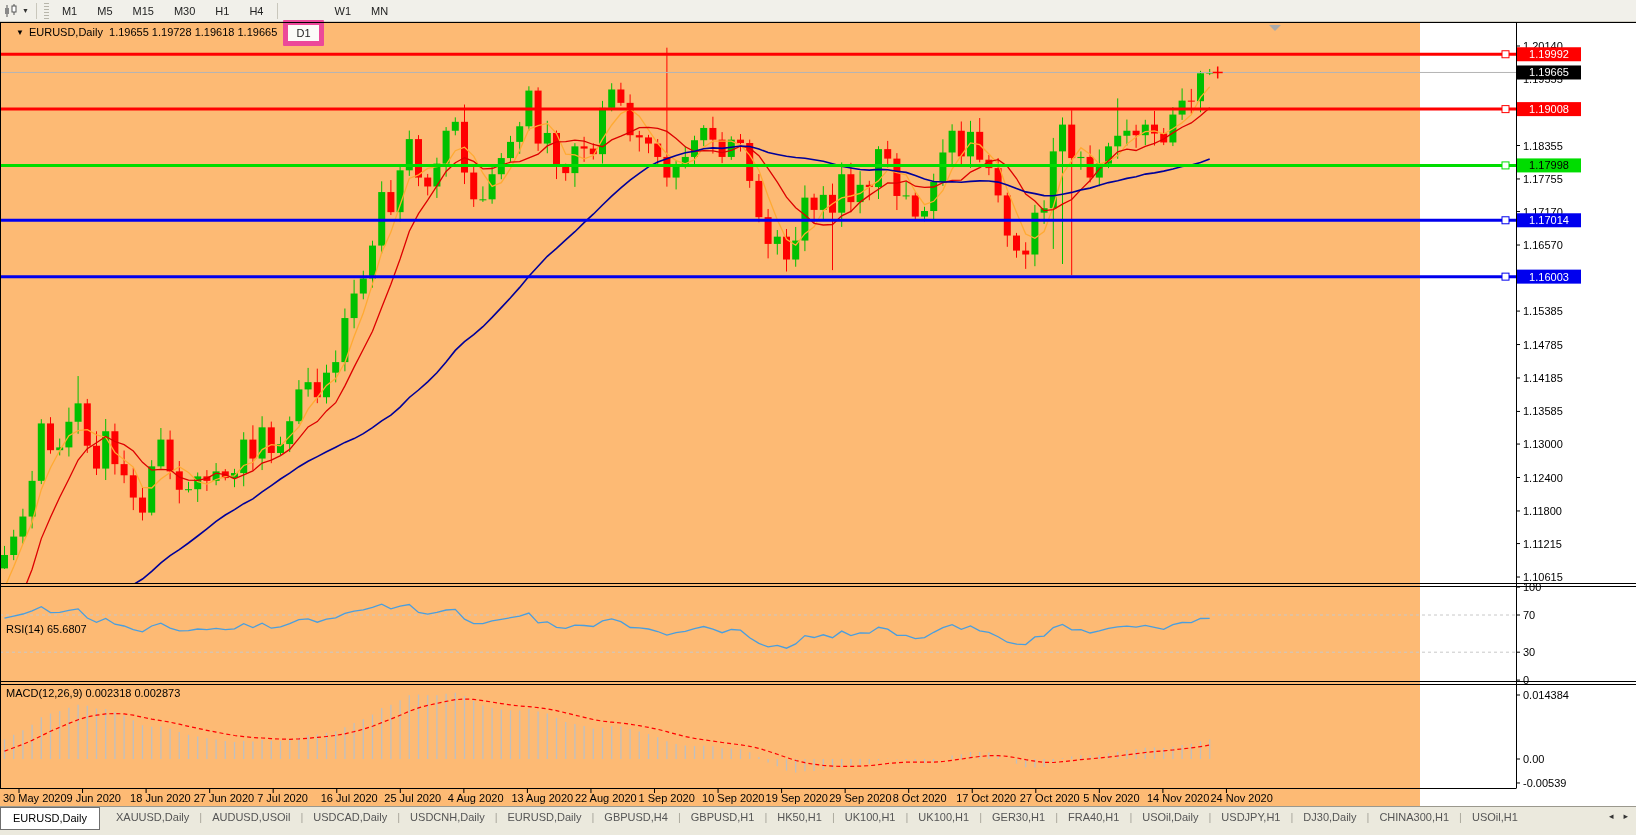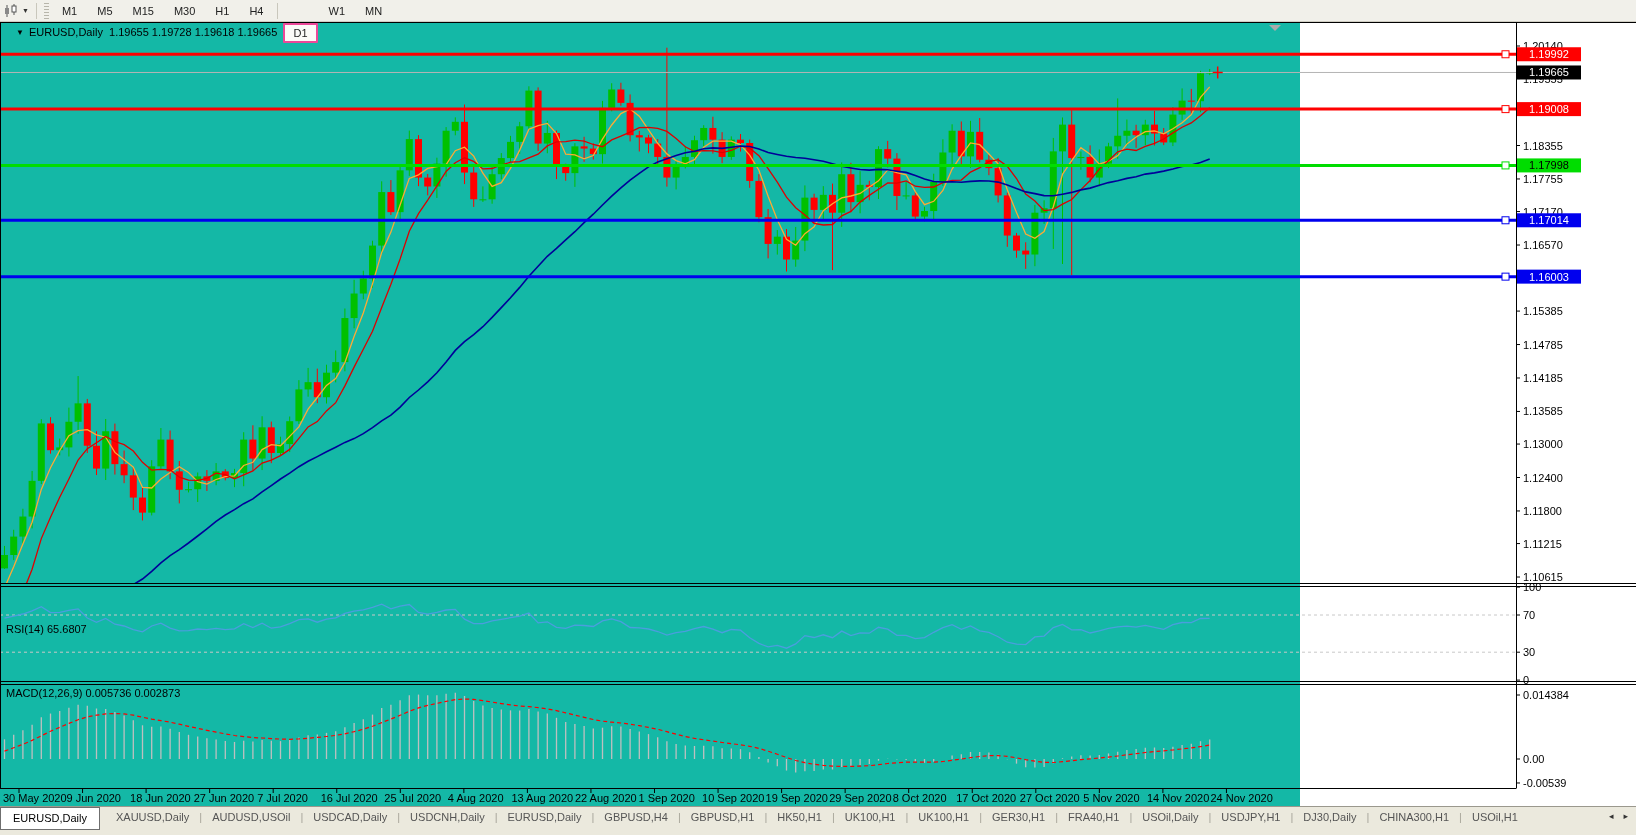--- a/index.html
+++ b/index.html
@@ -1,26 +1,26 @@
 <!DOCTYPE html>
 <html><head>
 <meta charset="utf-8">
 <style>
   html,body{margin:0;padding:0;background:#ffffff;width:1636px;height:835px;overflow:hidden;
     font-family:"Liberation Sans",sans-serif;-webkit-font-smoothing:antialiased;}
-  #app{position:relative;width:1300px;height:835px;background:#14b8a6;}
+  #app{position:relative;width:1420px;height:835px;background:#fdba74;}
   
   #toolbar{position:absolute;left:0;top:0;width:1636px;height:21px;background:#f1f0ea;
     border-bottom:1px solid #cfcdc2;display:flex;align-items:center;font-size:11px;color:#222;}
   .tb-sep{width:1px;height:16px;background:#c9c7bc;margin:0 4px;}
   .tb-grip{width:5px;height:16px;margin:0 3px;background:repeating-linear-gradient(#b7b5aa 0 1px,transparent 1px 3px);}
   .tb-icon{display:flex;align-items:center;padding:0 3px;height:19px;}
   .tb-caret{font-size:7px;color:#333;margin-left:3px;}
   .tfbtn{padding:2px 8px;margin:0 1px;border:1px solid transparent;border-radius:1px;cursor:default;color:#222;}
-  .tfbtn.active{background:#fbfbf8;border:2px solid #ec4899;margin-top:44px;}
+  .tfbtn.active{background:#fbfbf8;border:5px solid #ec4899;margin-top:44px;}
   
   .ovl{position:absolute;font-size:11px;color:#000;z-index:5;white-space:nowrap;}
   #chart-title{left:16px;top:26px;}
   #chart-title .caret{font-size:8px;margin-right:5px;position:relative;top:-1px;}
   #rsi-label{left:6px;top:623px;}
   #macd-label{left:6px;top:687px;}
   
   #tabbar{position:absolute;left:0;top:806px;width:1636px;height:29px;background:#ebe9dd;
     border-top:1px solid #9a988d;display:flex;align-items:flex-start;font-size:11px;color:#555;}
   .tab{padding:3px 10px 4px 10px;margin-top:1px;white-space:nowrap;cursor:default;}
@@ -628,21 +628,21 @@
       </g>
     </svg>
 
   <div class="ovl" id="chart-title">
     <span class="caret">▼</span><span>EURUSD,Daily</span>&nbsp;&nbsp;<span>1.19655</span>&nbsp;<span>1.19728</span>&nbsp;<span>1.19618</span>&nbsp;<span>1.19665</span>
   </div>
   <div class="ovl" id="rsi-label">
     <span>RSI(14)</span>&nbsp;<span>65.6807</span>
   </div>
   <div class="ovl" id="macd-label">
-    <span>MACD(12,26,9)</span>&nbsp;<span>0.005736</span>&nbsp;<span>0.002873</span>
+    <span>MACD(12,26,9)</span>&nbsp;<span>0.002318</span>&nbsp;<span>0.002873</span>
   </div>
 
   <div id="tabbar">
     <span id="tabs-holder" style="display:flex;align-items:flex-start;">
         <span class="tab active">EURUSD,Daily</span>
         <span style="width: 6px;"></span>
         <span class="tab">XAUUSD,Daily</span>
         <span class="tab-sep">|</span>
         <span class="tab">AUDUSD,USOil</span>
         <span class="tab-sep">|</span>

